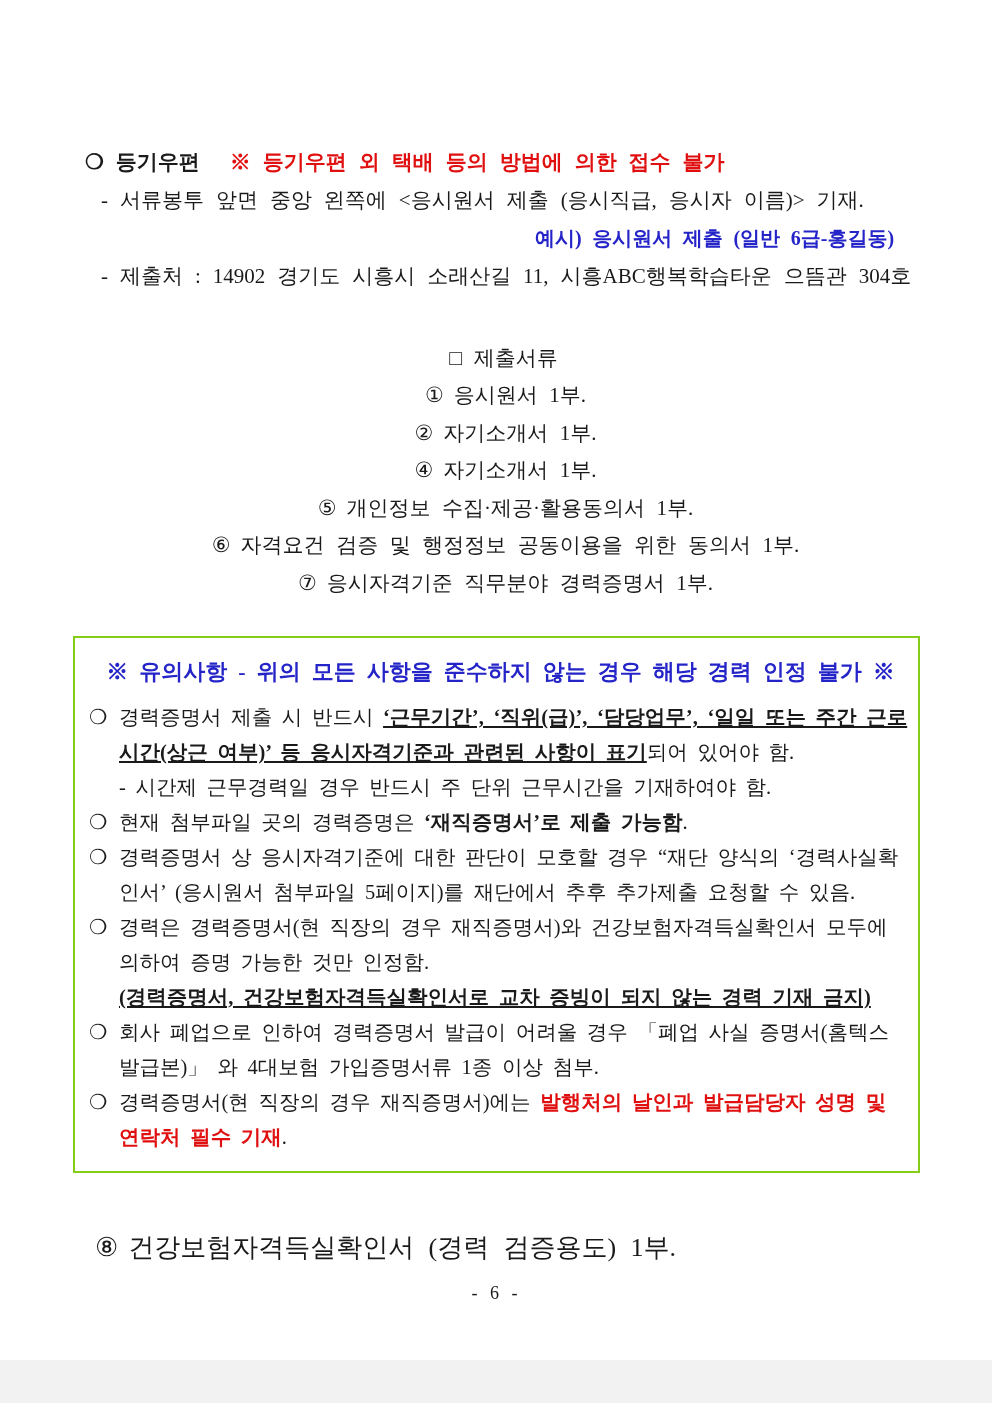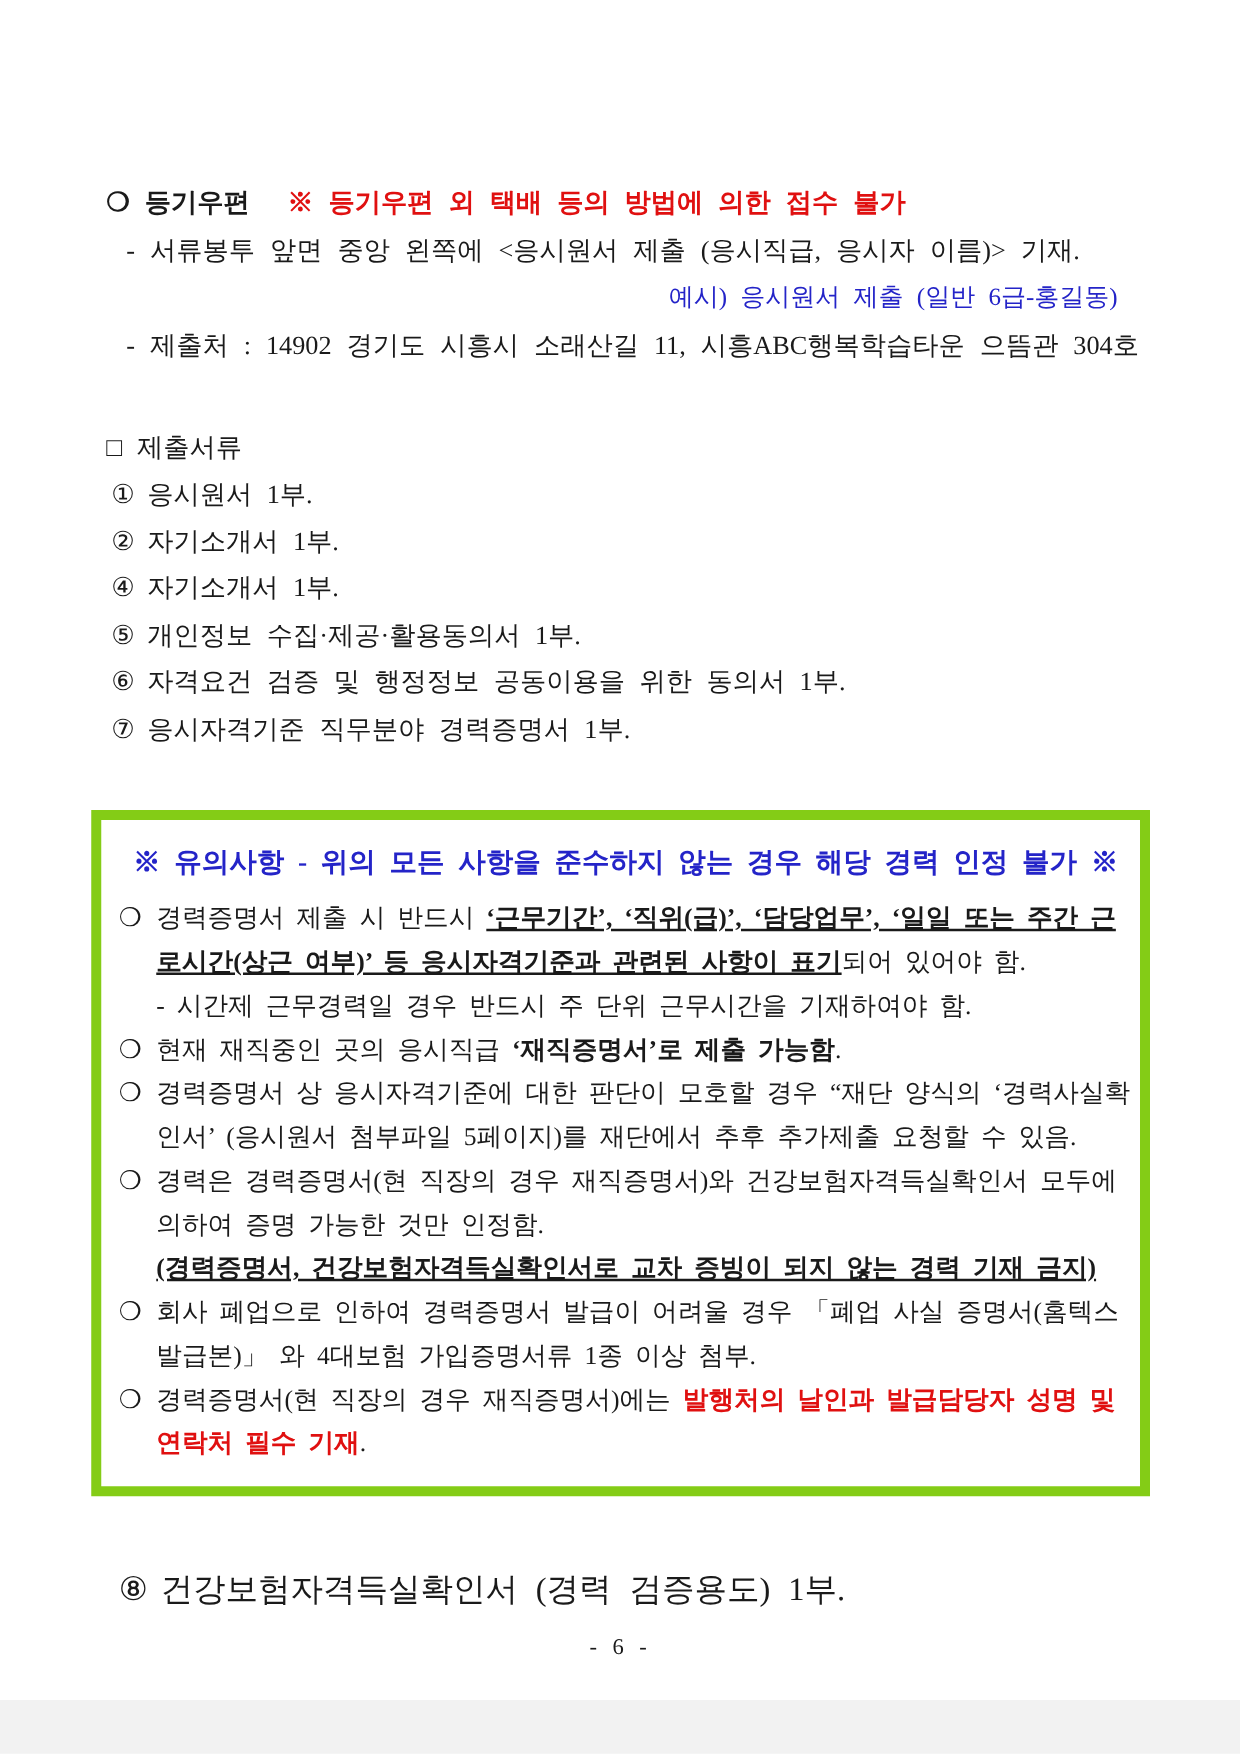--- a/index.html
+++ b/index.html
@@ -14,35 +14,35 @@
     padding:143px 70px 0 85px;
     overflow:hidden;
   }
   
   .line{font-size:21px;line-height:38px;word-spacing:0.32em;white-space:nowrap;}
   .row-mail{font-weight:bold;}
   .row-mail .circle{font-weight:bold;margin-right:12px;}
   .row-mail .warn{color:#e01010;margin-left:30px;}
   .row-indent{margin-left:16px;}
   .row-example{
-    color:#2424c8;font-weight:normal;
+    color:#2424c8;font-weight:bold;
     margin-left:450px;
     font-size:20px;line-height:38px;word-spacing:0.28em;white-space:nowrap;
   }
   
-  .docs{margin-top:44px;}
+  .docs{margin-top:44px;text-align:center;}
   .docs-heading{font-size:21px;line-height:38px;word-spacing:0.3em;}
   .docs-heading .sq{margin-right:12px;}
   .doc-item{font-size:21px;line-height:37.5px;margin-left:4px;word-spacing:0.3em;white-space:nowrap;}
   .doc-item .num{margin-right:10px;}
   
   .notice-box{
-    margin-top:46px;margin-left:-12px;
+    margin-top:34px;margin-left:-12px;
     width:847px;box-sizing:border-box;
-    border:8px solid #84cc16;
+    border:2px solid #84cc16;
     padding:16px 6px 16px 14px;
   }
   .notice-title{
     text-align:center;
     color:#2424c8;font-weight:bold;
     font-size:22px;line-height:36px;
     word-spacing:0.25em;
     margin-bottom:10px;
   }
   .nb{display:flex;font-size:20.5px;line-height:35px;word-spacing:0.22em;}
@@ -103,21 +103,21 @@
       <span class="mk">❍</span>
       <div class="bt">
         <span>경력증명서 제출 시 반드시 </span><span class="emph">‘근무기간’, ‘직위(급)’, ‘담당업무’, ‘일일 또는 주간 근로시간(상근 여부)’ 등 응시자격기준과 관련된 사항이 표기</span><span>되어 있어야 함.</span>
         <div class="subline">- 시간제 근무경력일 경우 반드시 주 단위 근무시간을 기재하여야 함.</div>
       </div>
     </div>
 
     <div class="nb">
       <span class="mk">❍</span>
       <div class="bt">
-        <span>현재 재직중인 곳의 응시직급 </span><span class="bld">‘재직증명서’로 제출 가능함</span><span>.</span>
+        <span>현재 첨부파일 곳의 경력증명은 </span><span class="bld">‘재직증명서’로 제출 가능함</span><span>.</span>
       </div>
     </div>
 
     <div class="nb">
       <span class="mk">❍</span>
       <div class="bt">경력증명서 상 응시자격기준에 대한 판단이 모호할 경우 “재단 양식의 ‘경력사실확인서’ (응시원서 첨부파일 5페이지)를 재단에서 추후 추가제출 요청할 수 있음.</div>
     </div>
 
     <div class="nb">
       <span class="mk">❍</span>

